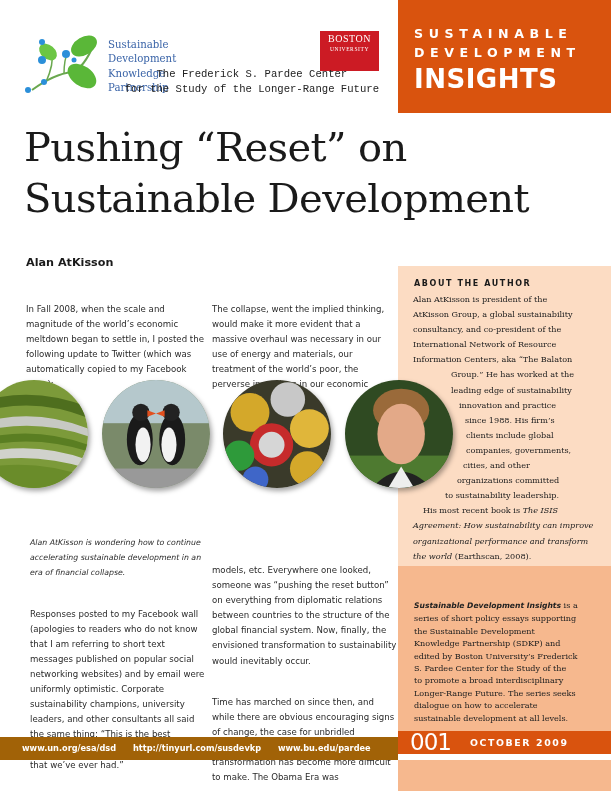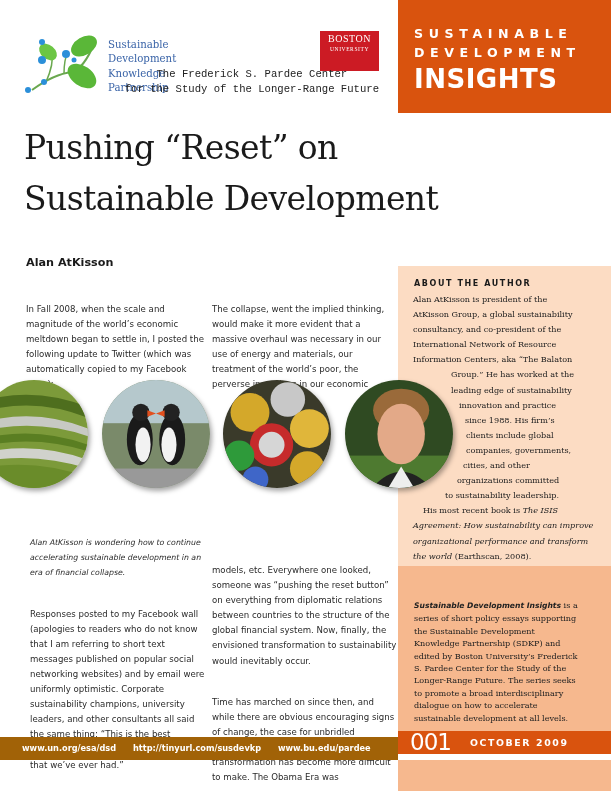--- a/index.html
+++ b/index.html
@@ -13,21 +13,21 @@
     .bu-logo { position: absolute; left: 320px; top: 31px; width: 59px; height: 40px; background: #cc1b24; color: #fff; text-align: center; font-family: "Liberation Serif", serif; }
     .bu-logo .l1 { font-size: 10px; letter-spacing: 0.5px; line-height: 13px; padding-top: 1px; }
     .bu-logo .l2 { font-size: 5.5px; letter-spacing: 0.6px; line-height: 8px; }
     .pardee { position: absolute; right: 232px; top: 67px; text-align: center; font-family: Liberation Mono, monospace; font-size: 10.6px; line-height: 15px; color: #222; white-space: nowrap; }
 
     .brand-box { position: absolute; left: 398px; top: 0; width: 213px; height: 113px; background: #d9530e; color: #fff; padding-left: 16px; padding-top: 24px; }
     .brand-box .b1, .brand-box .b2 { font-family: "DejaVu Sans", sans-serif; font-weight: bold; font-size: 12.6px; letter-spacing: 5.6px; line-height: 19px; white-space: nowrap; }
     .brand-box .b3 { font-family: "DejaVu Sans", sans-serif; font-weight: bold; font-size: 26px; letter-spacing: 0.5px; line-height: 32px; margin-top: 1px; white-space: nowrap; }
 
     
-    .title { position: absolute; left: 24px; top: 122px; font-family: "DejaVu Serif", serif; font-weight: normal; font-size: 33px; line-height: 51px; color: #1a1a1a; letter-spacing: -0.6px; }
+    .title { position: absolute; left: 24px; top: 122px; font-family: "DejaVu Serif", serif; font-weight: normal; font-size: 40px; line-height: 51px; color: #1a1a1a; letter-spacing: -0.6px; }
     .title div { white-space: nowrap; }
 
     .author-name { position: absolute; left: 26px; top: 256px; font-family: "DejaVu Sans", sans-serif; font-weight: bold; font-size: 11.2px; color: #1a1a1a; }
 
     .col { position: absolute; font-family: "DejaVu Sans", sans-serif; font-size: 8.6px; line-height: 15.1px; color: #2a2a2a; }
     .col p { margin-bottom: 9px; margin-top: 26px; }
     .col1-top { left: 26px; top: 276px; width: 180px; }
     .col2-top { left: 212px; top: 276px; width: 185px; }
     .col1-bottom { left: 30px; top: 509px; width: 180px; }
     .col2-bottom { left: 212px; top: 537px; width: 185px; }
@@ -199,22 +199,22 @@
   <p>Time has marched on since then, and while there are obvious encouraging signs of change, the case for unbridled optimism about a rapid sustainability transformation has become more difficult to make. The Obama Era was</p>
 </div>
 
 <div class="series-text">
   <div class="ln"><span class="em">Sustainable Development Insights</span><span> is a</span></div>
   <div class="ln">series of short policy essays supporting</div>
   <div class="ln">the Sustainable Development</div>
   <div class="ln">Knowledge Partnership (SDKP) and</div>
   <div class="ln">edited by Boston University’s Frederick</div>
   <div class="ln">S. Pardee Center for the Study of the</div>
+  <div class="ln">to promote a broad interdisciplinary</div>
   <div class="ln">Longer-Range Future. The series seeks</div>
-  <div class="ln">to promote a broad interdisciplinary</div>
   <div class="ln">dialogue on how to accelerate</div>
   <div class="ln">sustainable development at all levels.</div>
 </div>
 
 <div class="footer-green">
   <span>www.un.org/esa/dsd</span>
   <span>http://tinyurl.com/susdevkp</span>
   <span>www.bu.edu/pardee</span>
 </div>
 <div class="footer-orange">

